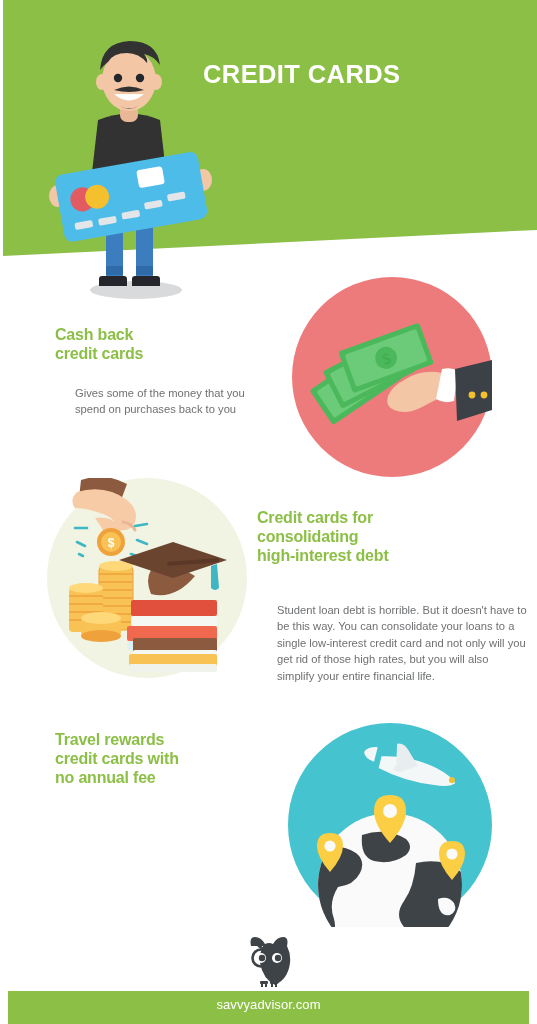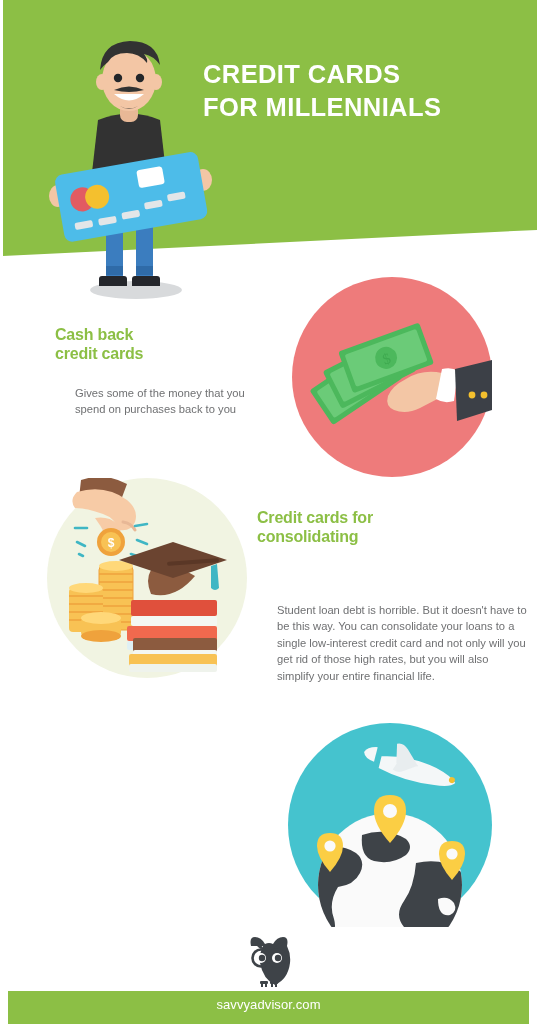--- a/index.html
+++ b/index.html
@@ -102,21 +102,20 @@
 </style>
 </head>
 <body>
 
 <div id="page">
 
   <div class="header-band"></div>
 
   <div class="header-title">
     <div>Credit Cards</div>
-    <div>For Millennials</div>
   </div>
 
   <svg class="hero" viewBox="0 0 180 272">
 
     <ellipse cx="96" cy="262" rx="46" ry="9" fill="#D8DADC"></ellipse>
 
     <g>
       <rect x="66" y="155" width="17" height="95" rx="3" fill="#3B7DBF"></rect>
       <rect x="96" y="155" width="17" height="95" rx="3" fill="#3B7DBF"></rect>
       <rect x="66" y="238" width="17" height="9" fill="#2F6BA8"></rect>
@@ -276,20 +275,21 @@
         <path d="M126 64 l54 18 l-54 18 l-54 -18 z" fill="#6B4430"></path>
         <path d="M170 86 l2 24 q-4 4 -8 0 l0 -22 z" fill="#3FB6C4"></path>
         <rect x="120" y="82" width="52" height="4" rx="2" fill="#5A3726" transform="rotate(-4 146 84)"></rect>
       </g>
     </svg>
   </div>
 
   <div class="sect-head" id="s2-head">
     <div>Credit cards for</div>
     <div>consolidating</div>
+    <div>high-interest debt</div>
   </div>
   <div class="sect-body" id="s2-body">Student loan debt is horrible. But it doesn't have to be this way. You can consolidate your loans to a single low-interest credit card and not only will you get rid of those high rates, but you will also simplify your entire financial life.</div>
 
   <div class="circle-bg illus" id="s3-circle">
     <svg viewBox="0 0 204 204" width="204" height="204">
 
       <g>
         <circle cx="102" cy="162" r="72" fill="#FAFAFA"></circle>
         <clipPath id="globeclip">
             <circle cx="102" cy="162" r="72"></circle>
@@ -320,20 +320,25 @@
           <circle cx="42" cy="123" r="5.6" fill="#FAFAFA"></circle>
         </g>
         <g>
           <path d="M164 118 q13 0 13 13 q0 11 -13 26 q-13 -15 -13 -26 q0 -13 13 -13 z" fill="#FBCE44"></path>
           <circle cx="164" cy="131" r="5.6" fill="#FAFAFA"></circle>
         </g>
       </g>
     </svg>
   </div>
 
+  <div class="sect-head" id="s3-head">
+    <div>Travel rewards</div>
+    <div>credit cards with</div>
+    <div>no annual fee</div>
+  </div>
 
   <svg class="footer-logo" viewBox="0 0 52 54">
     <path d="M8 10 q-2 -9 4 -9 q6 0 10 7 q4 -2 8 0 q4 -7 10 -7 q6 0 4 9 q4 8 3 17 q-2 16 -15 22 q-12 -6 -15 -22 q-1 -9 3 -17 z" fill="#3E4348"></path>
     <path d="M12 6 q5 1 9 7 q-6 1 -9 -7 z" fill="#3E4348"></path>
     <path d="M40 6 q-5 1 -9 7 q6 1 9 -7 z" fill="#3E4348"></path>
     <circle cx="18" cy="22" r="8.5" fill="none" stroke="#3E4348" stroke-width="2.6"></circle>
     <circle cx="34" cy="22" r="8.5" fill="none" stroke="#3E4348" stroke-width="2.6"></circle>
     <line x1="26" y1="22" x2="26" y2="22" stroke="#3E4348" stroke-width="2.6"></line>
     <path d="M26.5 21 h-0.9" stroke="#3E4348" stroke-width="2.6"></path>
     <circle cx="18" cy="22" r="5" fill="#ffffff"></circle>

